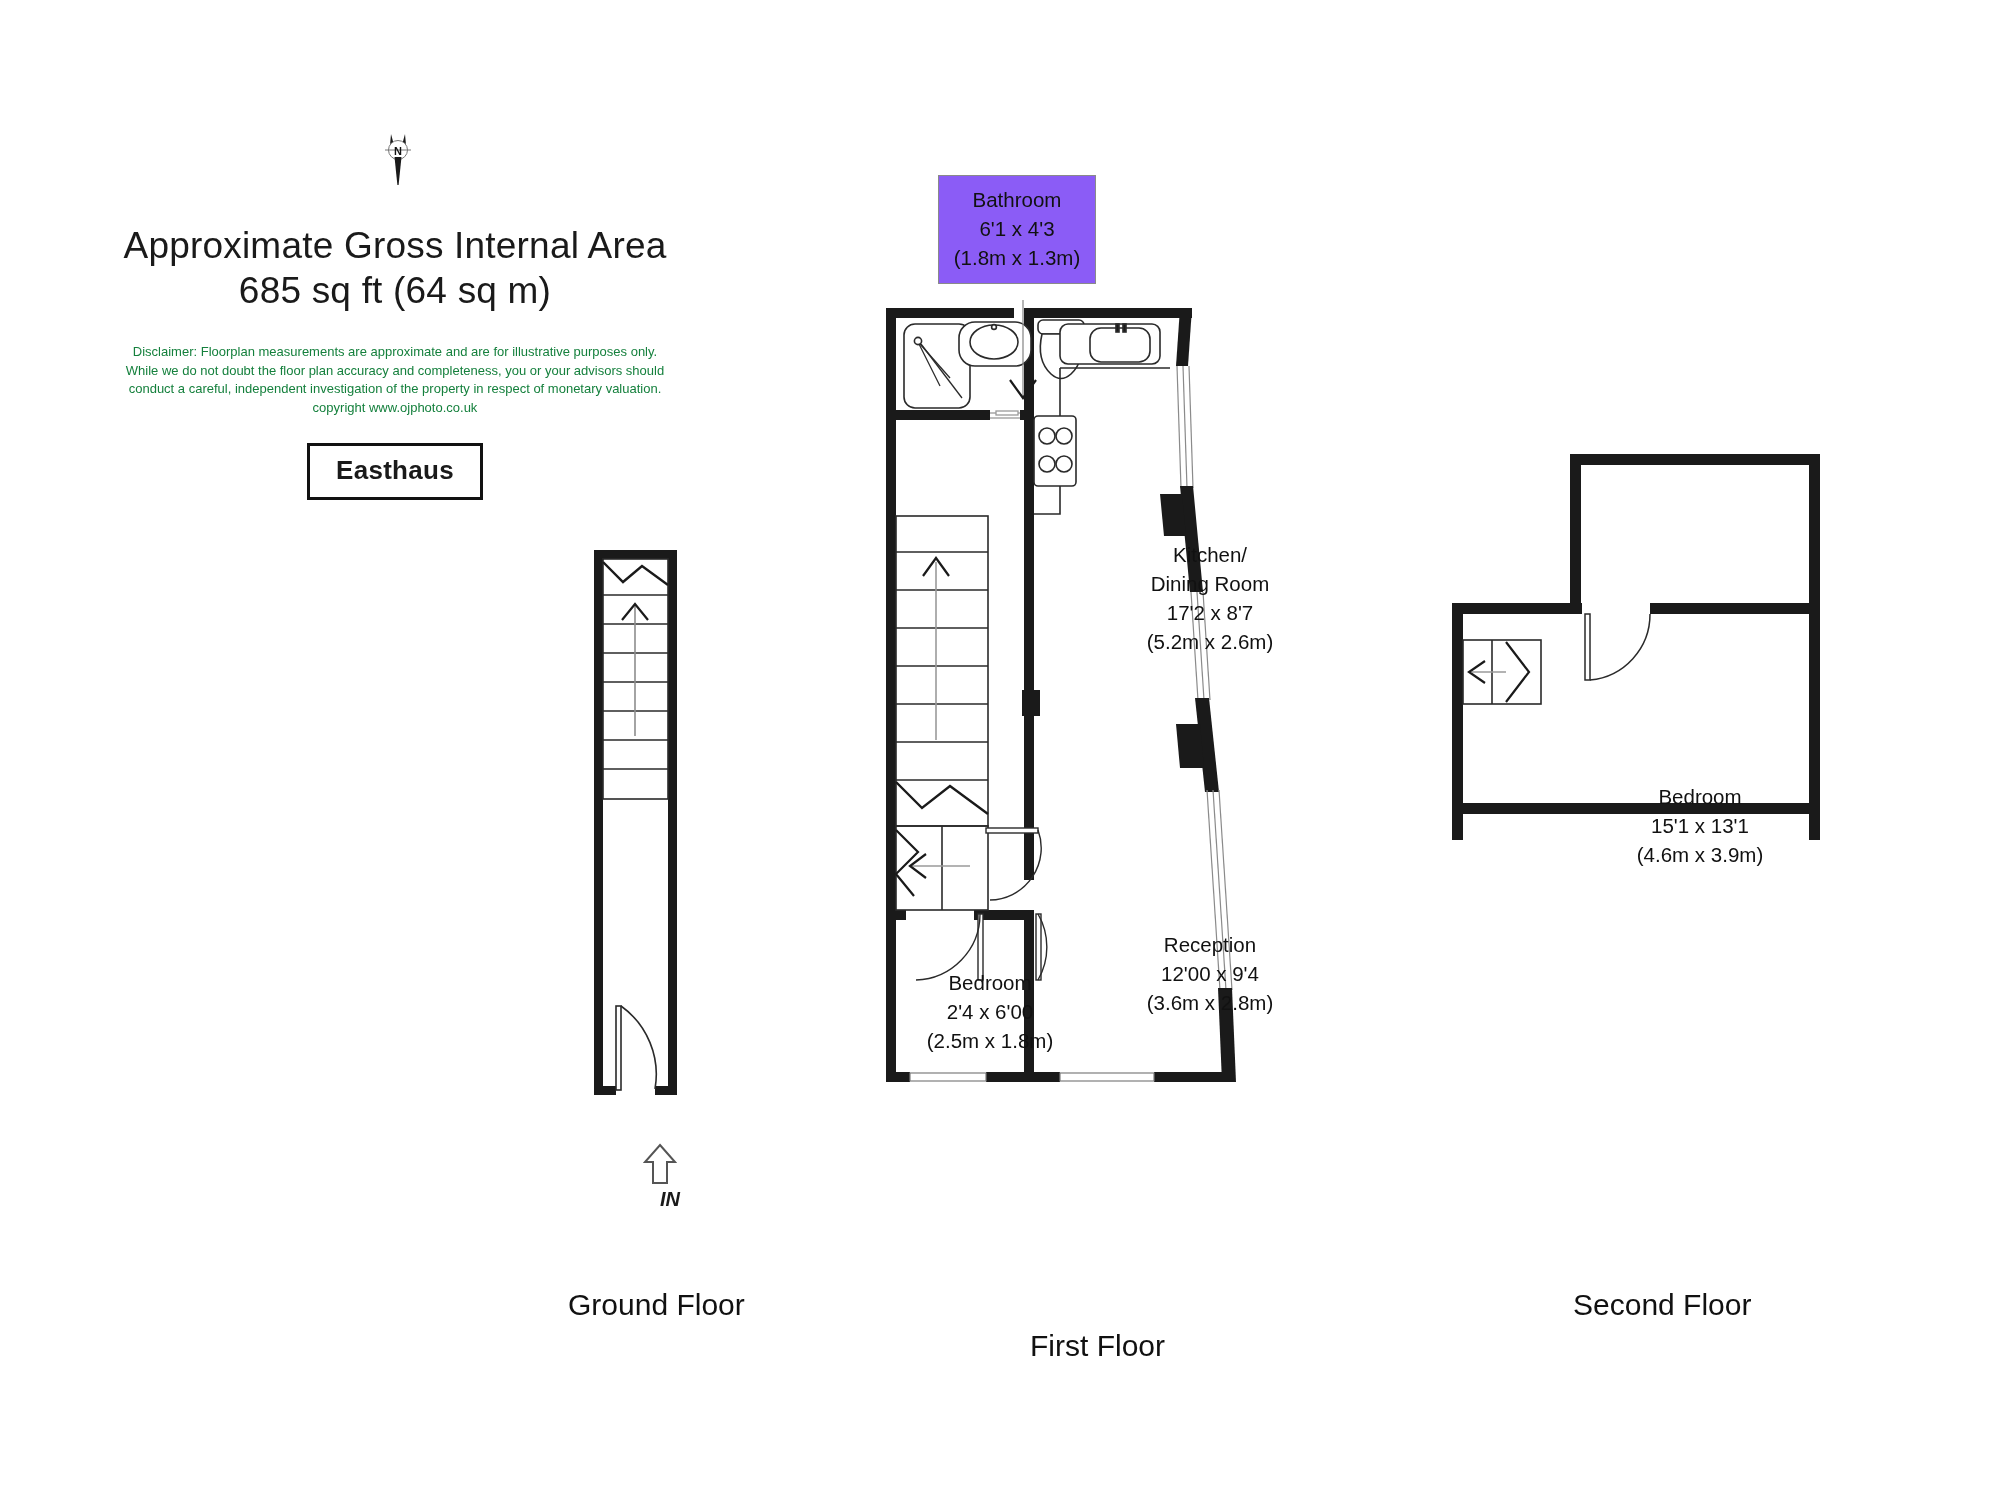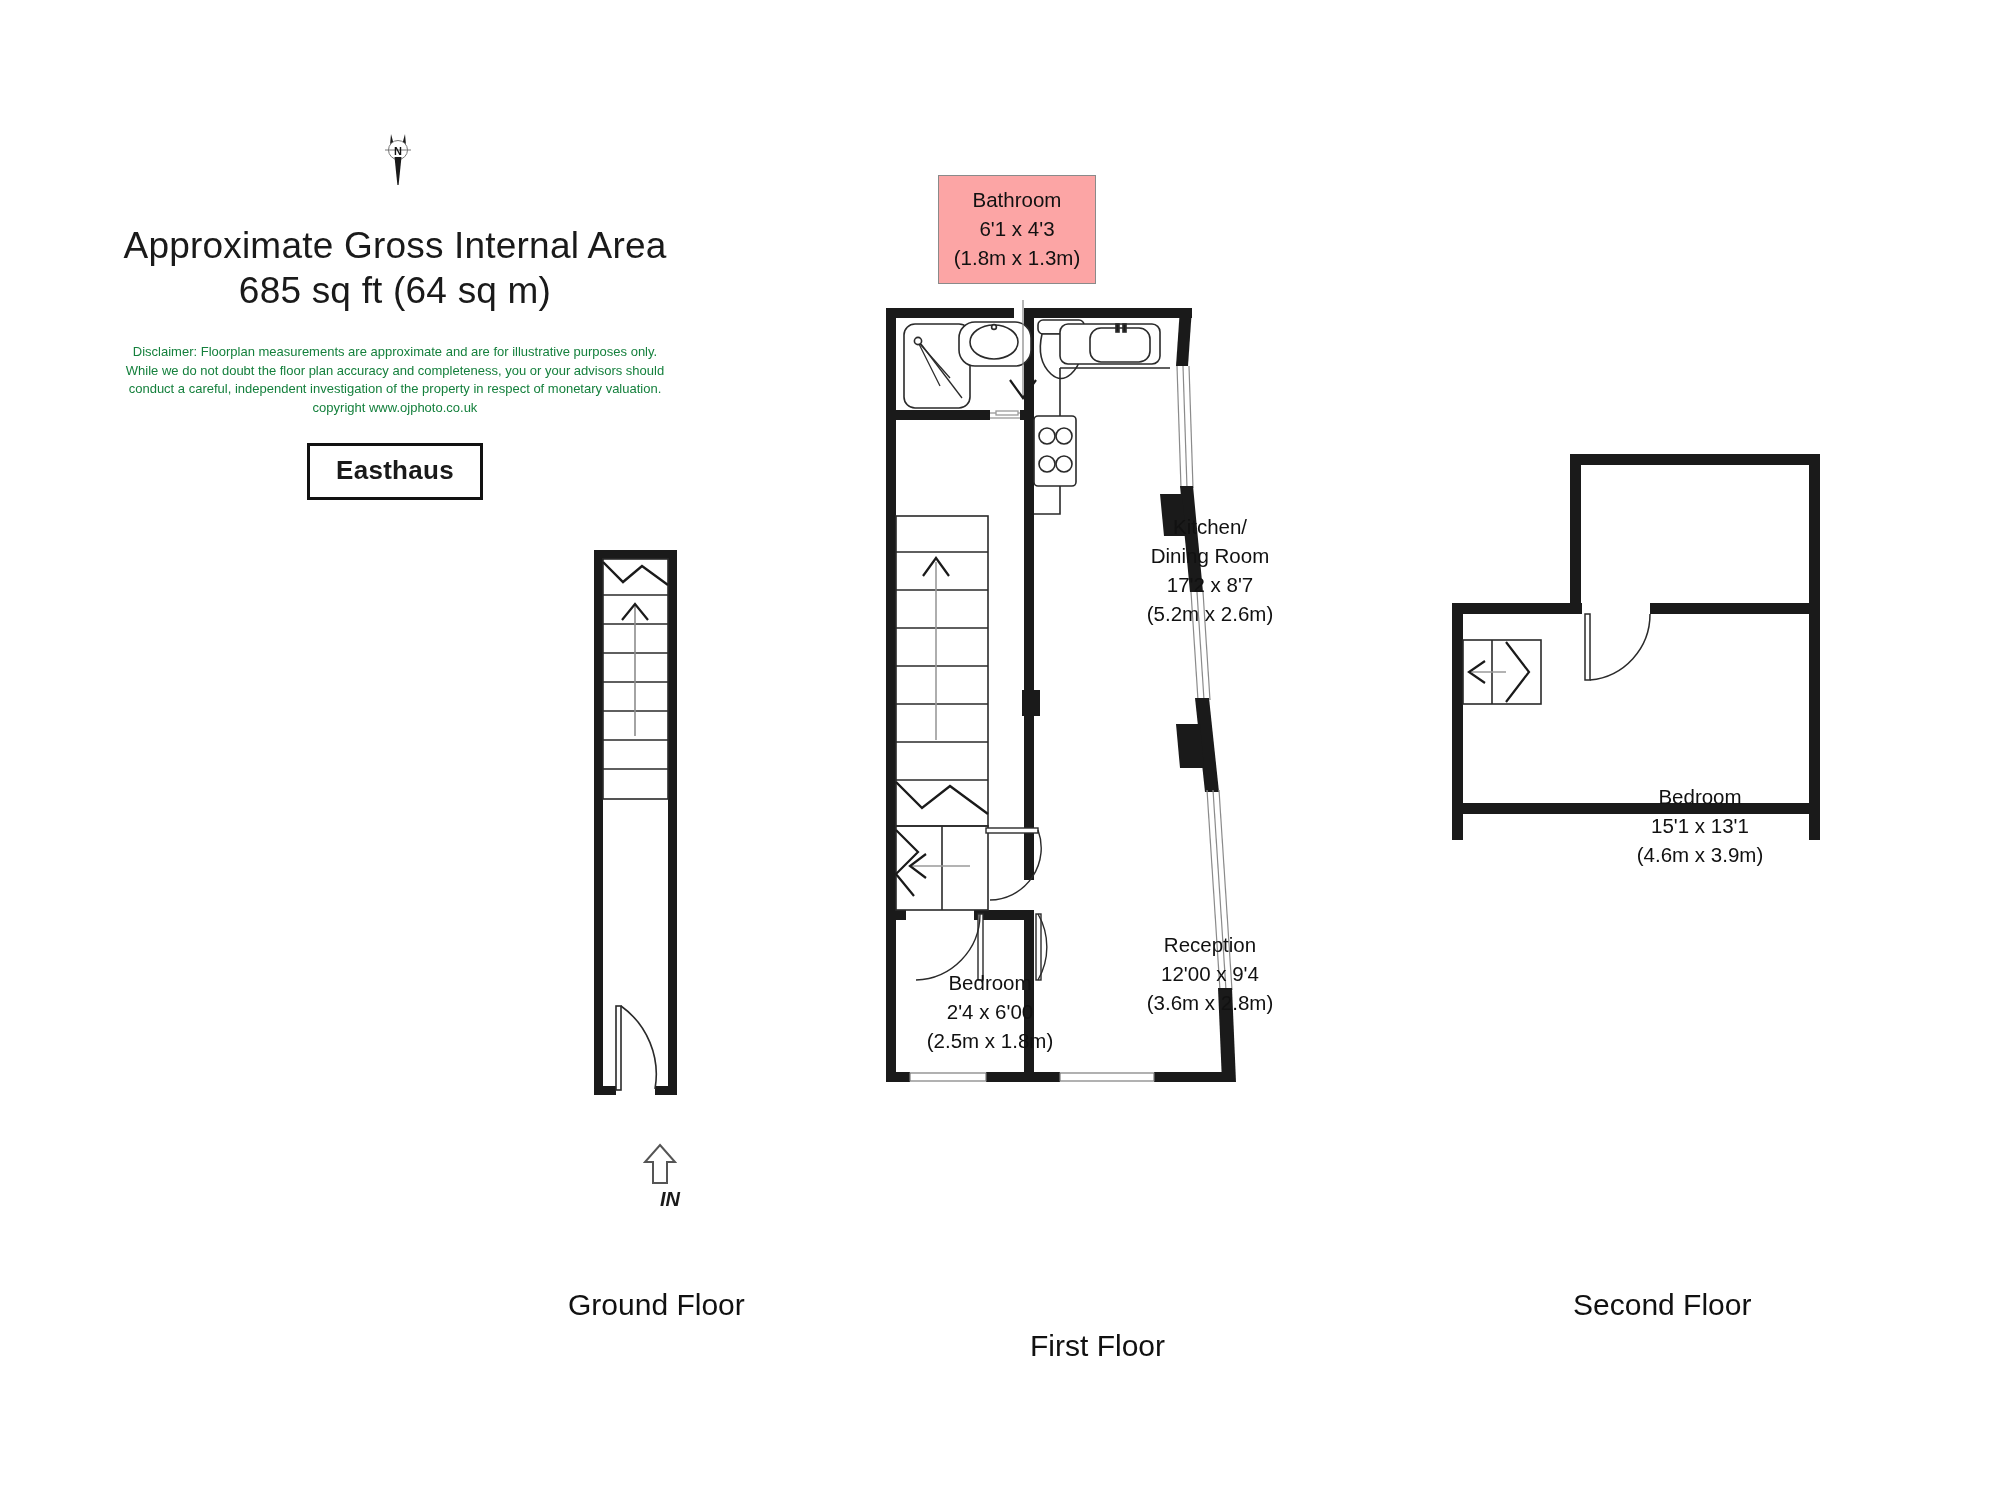--- a/index.html
+++ b/index.html
@@ -26,28 +26,28 @@
   
   .floor-caption{position:absolute;font-size:30px;color:#111;white-space:nowrap;}
   #caption-ground{left:568px;top:1288px;}
   #caption-first{left:1030px;top:1288px;margin-top:41px;}
   #caption-second{left:1573px;top:1288px;}
   
   #in-marker{position:absolute;left:640px;top:1142px;width:60px;text-align:center;font-style:italic;}
   #in-label{font-size:20px;font-weight:700;margin-top:2px;}
   
   .room-label{position:absolute;text-align:center;font-size:20.5px;line-height:1.42;color:#111;white-space:nowrap;}
-  #label-kitchen{left:1100px;top:512px;width:220px;}
+  #label-kitchen{left:1100px;top:540px;width:220px;}
   #label-reception{left:1100px;top:930px;width:220px;}
   #label-bedroom-first{left:880px;top:968px;width:220px;}
   #label-bedroom-second{left:1590px;top:782px;width:220px;}
   
   #callout-bathroom{
     position:absolute;left:938px;top:175px;width:144px;
-    border:1.6px solid #8a8a8a;background:#fca5a5;
+    border:1.6px solid #8a8a8a;background:#8b5cf6;
     padding:9px 6px 11px;text-align:center;
     font-size:20.5px;line-height:1.42;color:#111;
   }
   svg{display:block;}
 </style>
 </head>
 <body>
 
 <div class="stage">
 

